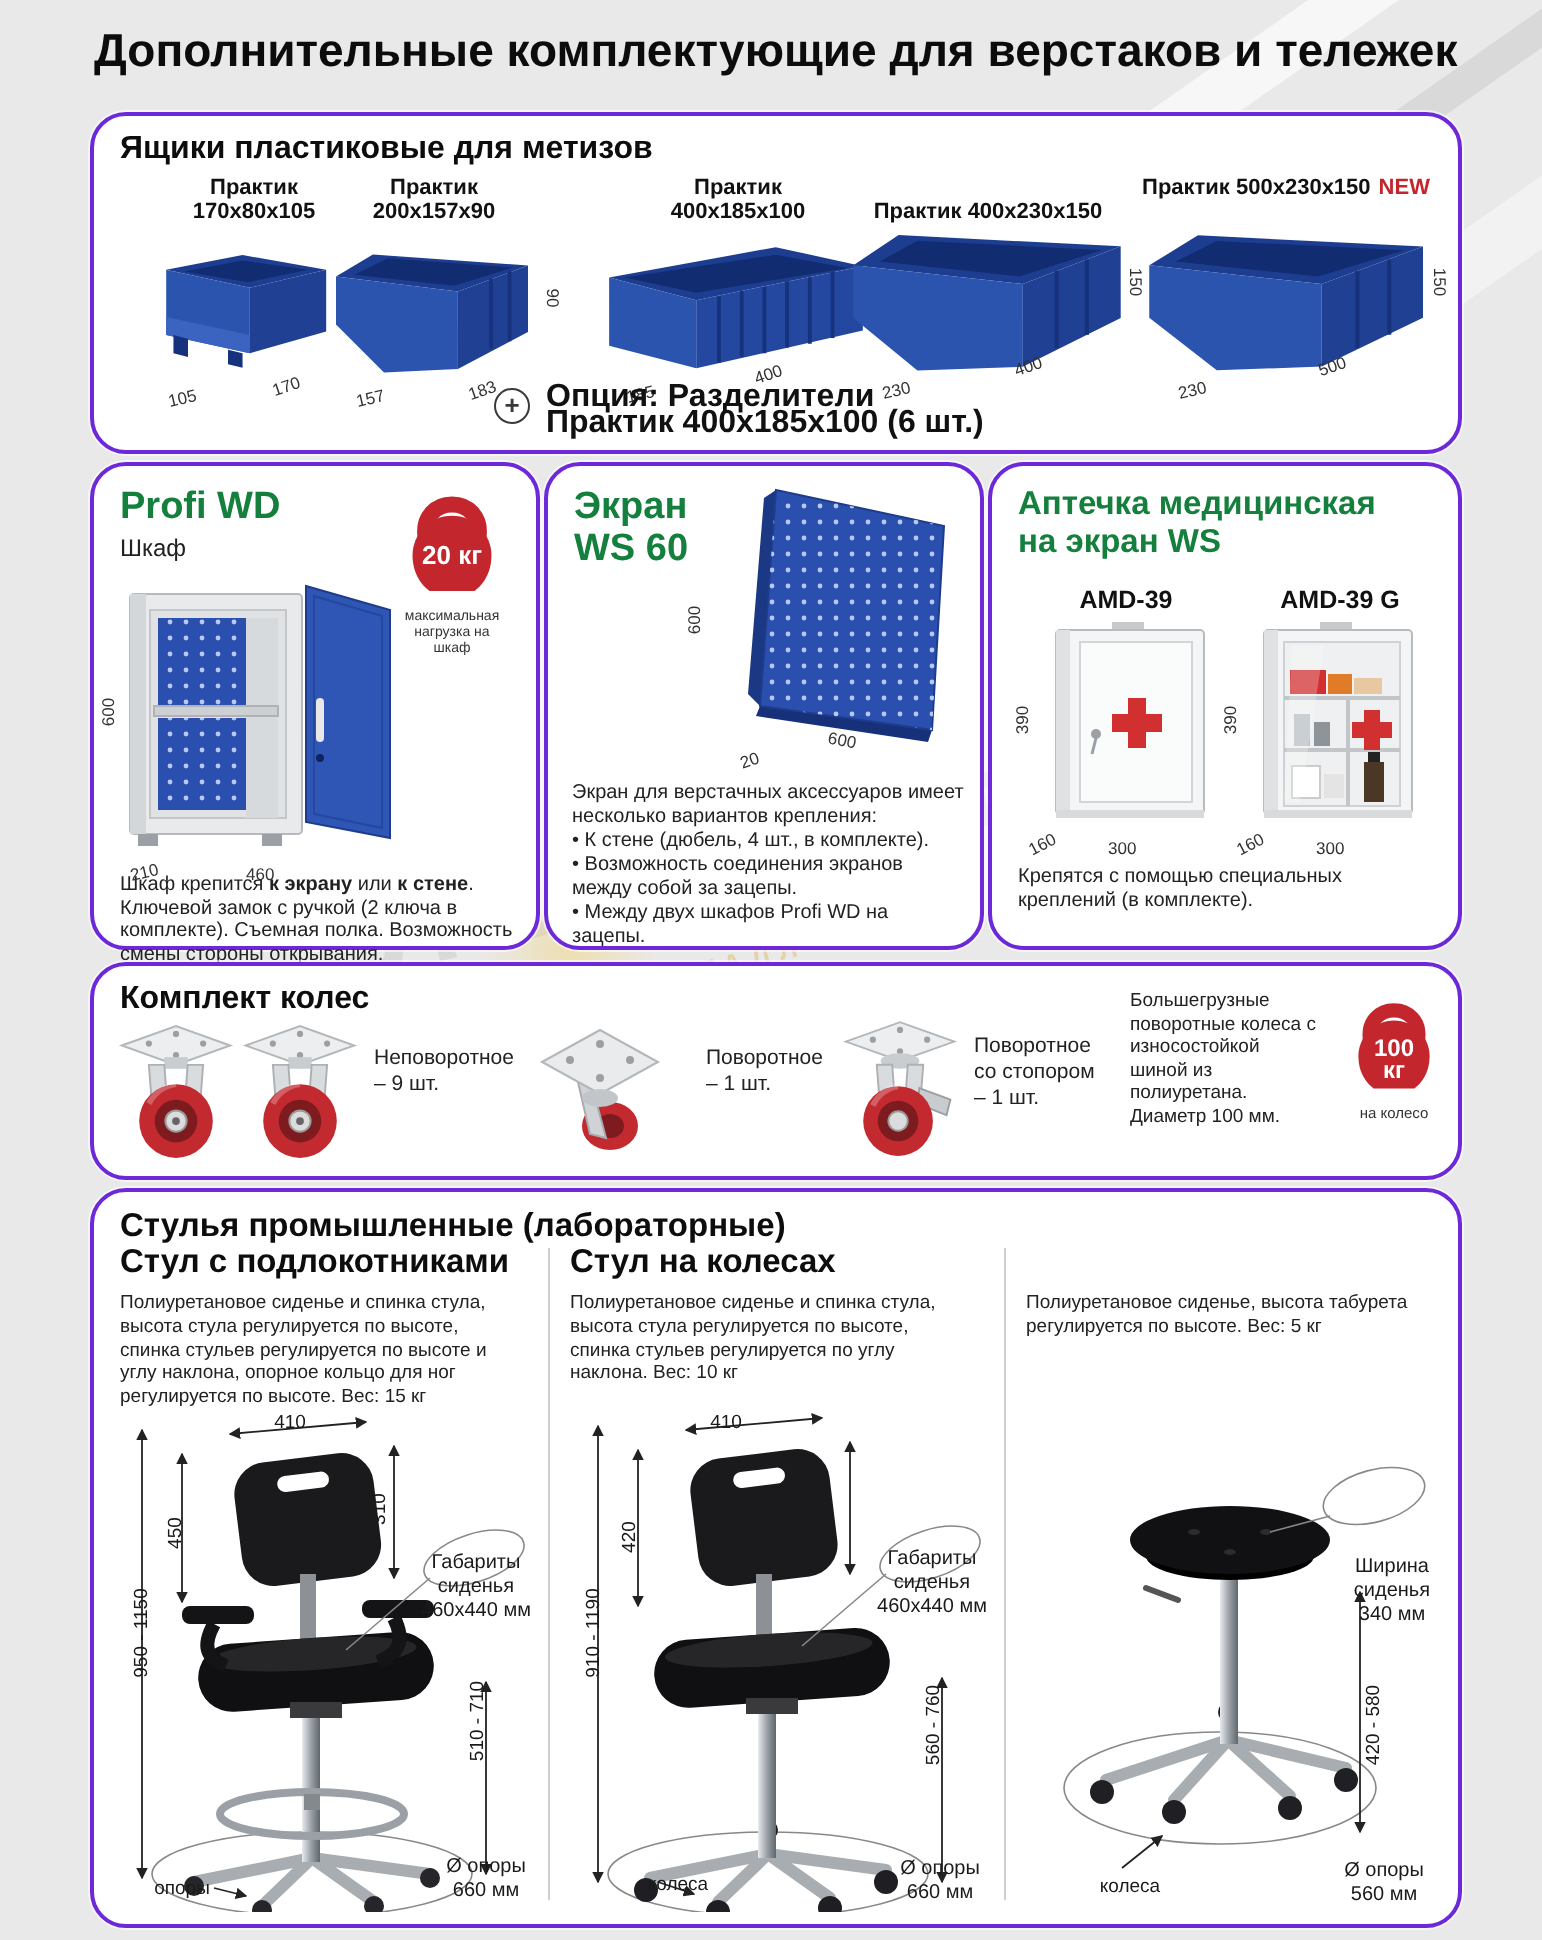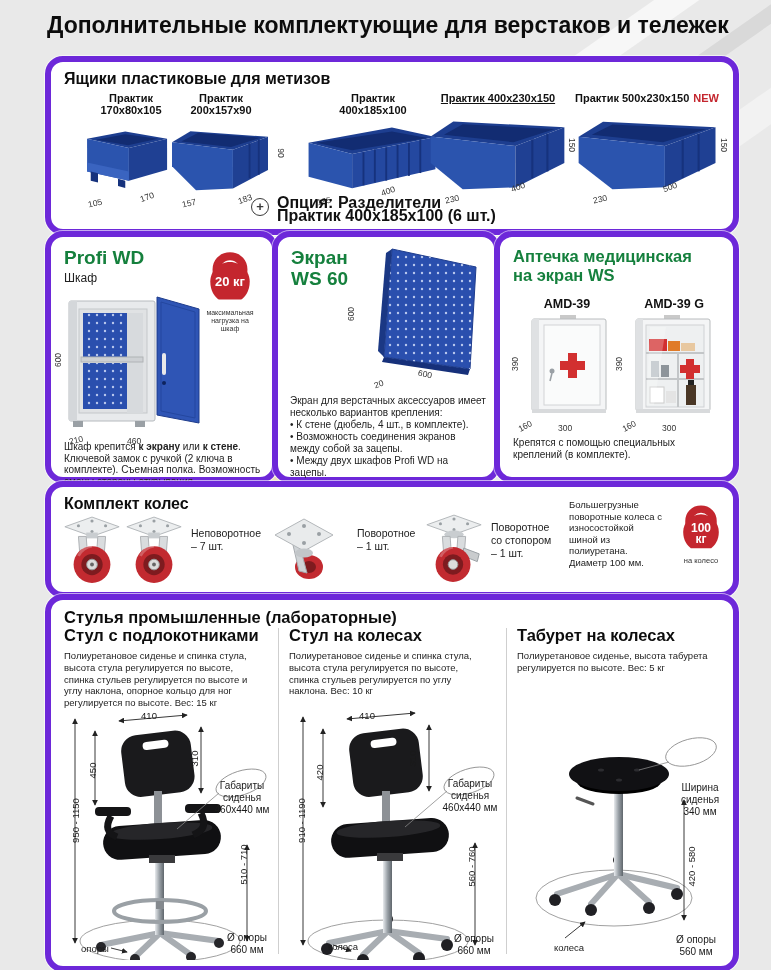--- a/index.html
+++ b/index.html
@@ -6,21 +6,21 @@
   body{width:771px;height:970px;position:relative;overflow:hidden;
        background:#e9e9e9;font-family:"Liberation Sans",sans-serif;color:#111;}
   .deco{position:absolute;right:-60px;top:-40px;width:320px;height:200px;pointer-events:none;}
   .deco div{position:absolute;transform:rotate(-35deg);}
   .wm{position:absolute;font-weight:bold;color:rgba(120,120,120,.14);letter-spacing:6px;
       transform:rotate(-14deg);white-space:nowrap;pointer-events:none;}
   .wm-sub{position:absolute;font-weight:bold;color:rgba(217,163,28,.30);letter-spacing:5px;
       font-size:13px;transform:rotate(-14deg);white-space:nowrap;pointer-events:none;}
   .blob{position:absolute;border-radius:50%;background:radial-gradient(closest-side,rgba(243,211,106,.45),rgba(243,211,106,0));pointer-events:none;}
   .title{position:absolute;left:47px;top:12px;margin:0;font-size:23px;font-weight:bold;color:#0c0c0c;width:690px;}
-  .panel{position:absolute;background:#fff;border:6px solid #6d28d9;border-radius:18px;box-shadow:0 0 0 1px rgba(255,255,255,.6);}
+  .panel{position:absolute;background:#fff;border:2px solid #6d28d9;border-radius:18px;box-shadow:0 0 0 1px rgba(255,255,255,.6);}
   .panel h2{margin:0;position:absolute;font-size:16px;font-weight:bold;color:#0d0d0d;white-space:nowrap;}
   .pre{white-space:pre-line;}
   .d{position:absolute;font-size:8.5px;color:#333;white-space:nowrap;}
   .rot{transform:rotate(-90deg);transform-origin:50% 50%;}
   .rot90{transform:rotate(90deg);transform-origin:50% 50%;}
   .tilt1{transform:rotate(-13deg);}
   .tilt2{transform:rotate(-19deg);}
   .bin-g{position:absolute;}
   .bin-name{position:absolute;left:0;right:0;text-align:center;font-size:11px;font-weight:bold;line-height:12px;color:#111;}
   .new{color:#c4262e;font-weight:bold;margin-left:4px;}
@@ -132,21 +132,21 @@
         <line x1="102" y1="28" x2="102" y2="63" stroke="#16327d" stroke-width="2"></line>
         <line x1="114" y1="26" x2="114" y2="61" stroke="#16327d" stroke-width="2"></line>
         <line x1="126" y1="23" x2="126" y2="58" stroke="#16327d" stroke-width="2"></line>
       </svg>
       <span class="d rot90" style="left:136px;top:52px;">100</span>
       <span class="d tilt1" style="left:18px;top:104px;">185</span>
       <span class="d tilt2" style="left:82px;top:94px;">400</span>
     </div>
 
     <div class="bin-g" style="left:372px;top:30px;width:150px;height:132px;">
-      <div class="bin-name" style="top:0;text-decoration:underline;">Практик 400x230x150</div>
+      <div class="bin-name" style="top:12px;">Практик 400x230x150</div>
       <svg style="left:2px;top:22px;" width="146" height="80" viewBox="0 0 155 85">
         <polygon points="30,8 148,14 96,34 6,24" fill="#1d3e90"></polygon>
         <polygon points="40,11 138,16 94,30 20,22" fill="#122c72"></polygon>
         <polygon points="6,24 96,34 96,78 40,80 6,52" fill="#2b54ae"></polygon>
         <polygon points="96,34 148,14 148,52 96,78" fill="#1f4093"></polygon>
         <line x1="114" y1="27" x2="114" y2="68" stroke="#16327d" stroke-width="2.2"></line>
         <line x1="130" y1="21" x2="130" y2="61" stroke="#16327d" stroke-width="2.2"></line>
       </svg>
       <span class="d rot90" style="left:142px;top:48px;">150</span>
       <span class="d tilt1" style="left:22px;top:102px;">230</span>
@@ -317,21 +317,21 @@
       <rect x="26" y="20" width="12" height="6" fill="#c9cdd0"></rect>
       <polygon points="18,24 26,24 28,52 20,50" fill="#d9dcde" stroke="#adb1b4"></polygon>
       <polygon points="38,24 46,24 44,50 36,52" fill="#d9dcde" stroke="#adb1b4"></polygon>
       <circle cx="32" cy="53" r="19" fill="#c22a30"></circle>
       <circle cx="32" cy="53" r="11" fill="#7e1b1f"></circle>
       <circle cx="32" cy="53" r="5.5" fill="#dcdcdc" stroke="#999"></circle>
       <circle cx="32" cy="53" r="2" fill="#666"></circle>
       <path d="M18,44 a19,19 0 0 1 14,-10" stroke="#ffffff" stroke-width="3" fill="none" opacity=".25"></path>
     </svg>
     <div class="wh-lbl pre" style="left:140px;top:40px;width:74px;">Неповоротное
-– 7 шт.</div>
+– 9 шт.</div>
 
     <svg style="left:218px;top:22px;" width="70" height="78" viewBox="0 0 70 78">
       <ellipse cx="40" cy="58" rx="14" ry="12" fill="#c22a30"></ellipse>
       <ellipse cx="40" cy="58" rx="7" ry="6" fill="#7e1b1f"></ellipse>
       <polygon points="24,36 30,62 38,64 30,34" fill="#cfd3d6" stroke="#a8acb0"></polygon>
       <polygon points="6,26 35,10 64,26 35,42" fill="#e9ebec" stroke="#b3b7ba"></polygon>
       <circle cx="20" cy="25" r="2" fill="#9aa0a4"></circle>
         <circle cx="35" cy="17" r="2" fill="#9aa0a4"></circle>
       <circle cx="50" cy="25" r="2" fill="#9aa0a4"></circle>
         <circle cx="35" cy="34" r="2" fill="#9aa0a4"></circle>
@@ -374,21 +374,20 @@
 
   <section class="panel" style="left:45px;top:594px;width:682px;height:366px;">
     <h2 style="left:13px;top:8px;font-size:16.5px;">Стулья промышленные (лабораторные)</h2>
     <div class="divider" style="left:227px;top:28px;height:326px;"></div>
     <div class="divider" style="left:455px;top:28px;height:326px;"></div>
 
     <div class="chair-h" style="left:13px;top:26px;">Стул с подлокотниками</div>
     <div class="chair-d" style="left:13px;top:50px;width:200px;">Полиуретановое сиденье и спинка стула, высота стула регулируется по высоте, спинка стульев регулируется по высоте и углу наклона, опорное кольцо для ног регулируется по высоте. Вес: 15 кг</div>
     <div class="chair-h" style="left:238px;top:26px;">Стул на колесах</div>
     <div class="chair-d" style="left:238px;top:50px;width:200px;">Полиуретановое сиденье и спинка стула, высота стула регулируется по высоте, спинка стульев регулируется по углу наклона. Вес: 10 кг</div>
-    <div class="chair-h" style="left:466px;top:26px;">Табурет на колесах</div>
     <div class="chair-d" style="left:466px;top:50px;width:200px;">Полиуретановое сиденье, высота табурета регулируется по высоте. Вес: 5 кг</div>
 
     <svg style="left:10px;top:105px;" width="215" height="255" viewBox="0 0 215 255">
       <ellipse cx="99" cy="236" rx="80" ry="21" class="thin"></ellipse>
       <g stroke="#a8adb2" stroke-width="6" stroke-linecap="round">
         <line x1="99" y1="228" x2="40" y2="240"></line>
           <line x1="99" y1="228" x2="74" y2="252"></line>
         <line x1="99" y1="228" x2="130" y2="250"></line>
           <line x1="99" y1="228" x2="158" y2="236"></line>
         <line x1="99" y1="228" x2="99" y2="212"></line>

